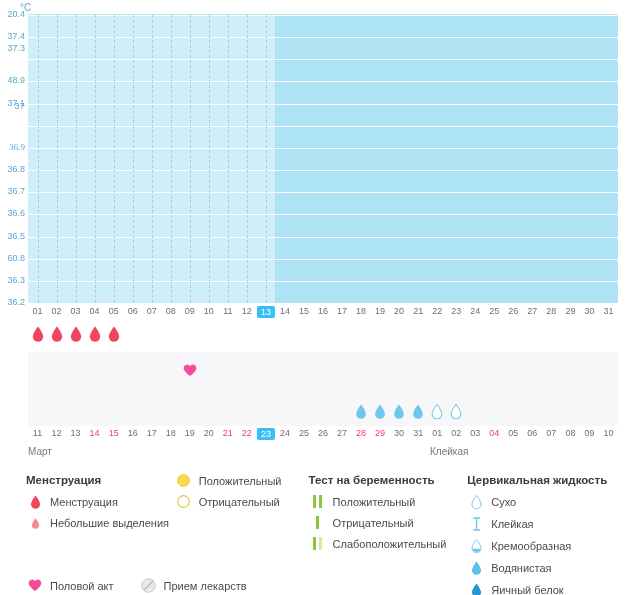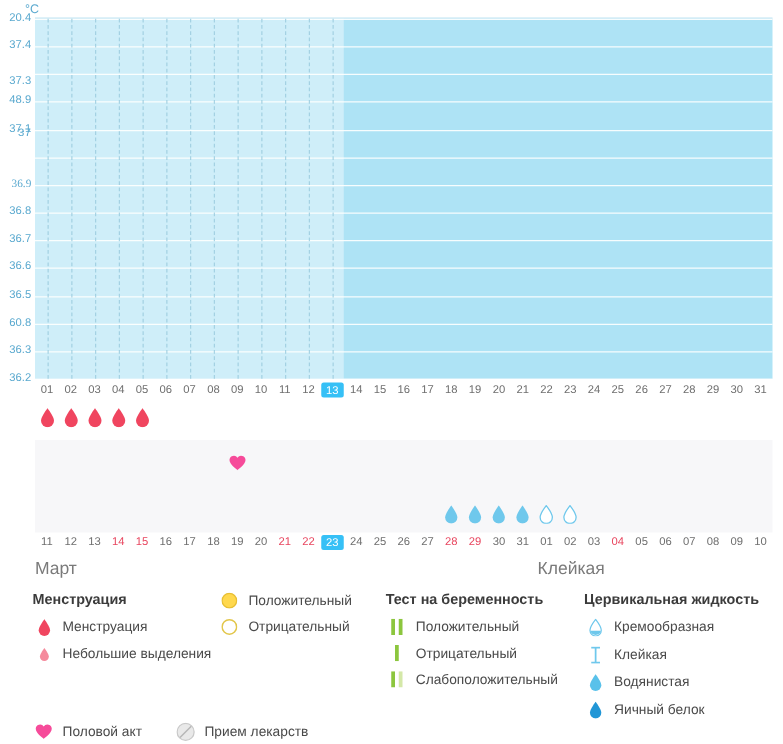--- a/index.html
+++ b/index.html
@@ -39,21 +39,21 @@
   .sym-row{position:absolute;left:28px;width:590px;height:26px;}
   .sym{position:absolute;transform:translateX(-50%);}
 
   .band-light{position:absolute;left:28px;top:352px;width:590px;height:74px;background:#f7f7f9;}
 
   
   .axis-dates{position:absolute;left:28px;top:428px;width:590px;height:16px;}
   .dlabel{position:absolute;font-size:9px;color:#6f6f6f;text-align:center;width:18px;transform:translateX(-50%);}
   .dlabel.red{color:#e8465f;}
   .dlabel.sel{background:#36c0f6;color:#fff;border-radius:2px;padding:1px 0;}
-  .month{position:absolute;font-size:14px;color:#7a7a7a;top:446px;}
+  .month{position:absolute;font-size:10px;color:#7a7a7a;top:446px;}
 
   
   .legend{position:absolute;left:26px;top:474px;width:590px;}
   .legend-cols{display:flex;gap:0;}
   .lcol{}
   .lcol h4{margin:0 0 9px 0;font-size:11.5px;font-weight:bold;color:#3b3b3b;}
   .litem{display:flex;align-items:center;margin-bottom:8px;font-size:11px;color:#4a4a4a;white-space:nowrap;}
   .licon{width:18px;display:inline-flex;justify-content:center;align-items:center;margin-right:6px;flex:0 0 18px;}
   .bottom-row{position:absolute;left:26px;top:578px;display:flex;align-items:center;}
   .bottom-row .litem{margin-bottom:0;margin-right:26px;}
@@ -61,21 +61,21 @@
 </head>
 <body>
 
 <div class="wrap">
 
   <div class="chart-area">
     <div class="unit-label">°C</div>
     <div class="ylabels" id="ylabels">
         <div class="ylabel" style="top: 0px;">20.4</div>
         <div class="ylabel" style="top: 22.1538px;">37.4</div>
-        <div class="ylabel" style="top: 51px;">37.3</div>
+        <div class="ylabel" style="top: 34px;">37.3</div>
         <div class="ylabel" style="top: 66.4615px;">48.9</div>
         <div class="ylabel" style="top: 88.6154px;">37.1</div>
         <div class="ylabel" style="top: 93px; font-family: Liberation Mono, monospace;">37</div>
         <div class="ylabel" style="top: 132.923px; font-family: Liberation Serif, serif;">36.9</div>
         <div class="ylabel" style="top: 155.077px;">36.8</div>
         <div class="ylabel" style="top: 177.231px;">36.7</div>
         <div class="ylabel" style="top: 199.385px;">36.6</div>
         <div class="ylabel" style="top: 221.538px;">36.5</div>
         <div class="ylabel" style="top: 243.692px;">60.8</div>
         <div class="ylabel" style="top: 265.846px;">36.3</div>
@@ -311,32 +311,40 @@
             </span>
             <span>Слабоположительный</span>
           </div>
         </div>
         <div class="lcol" style="width: 150px;">
           <h4>Цервикальная жидкость</h4>
           <div class="litem">
             <span class="licon">
               <svg width="11" height="14" viewBox="0 0 12 16">
                 <path d="M6 0.5 C6 0.5 11.2 7.2 11.2 10.6 A5.2 5.2 0 0 1 0.8 10.6 C0.8 7.2 6 0.5 6 0.5 Z" fill="#ffffff" stroke="#6fc8ec" stroke-width="1.1"></path>
-                <path d="M1 11 A5.2 5.2 0 0 0 11 11 Z" fill="#6fc8ec"></path>
-              </svg>
-            </span>
-            <span>Кремообразная</span>
+              </svg>
+            </span>
+            <span>Сухо</span>
           </div>
           <div class="litem">
             <span class="licon">
               <svg width="11" height="14">
                 <path d="M2 1 h7 M2 13 h7 M5.5 1 v12" stroke="#6fc8ec" stroke-width="1.4" fill="none"></path>
               </svg>
             </span>
             <span>Клейкая</span>
+          </div>
+          <div class="litem">
+            <span class="licon">
+              <svg width="11" height="14" viewBox="0 0 12 16">
+                <path d="M6 0.5 C6 0.5 11.2 7.2 11.2 10.6 A5.2 5.2 0 0 1 0.8 10.6 C0.8 7.2 6 0.5 6 0.5 Z" fill="#ffffff" stroke="#6fc8ec" stroke-width="1.1"></path>
+                <path d="M1 11 A5.2 5.2 0 0 0 11 11 Z" fill="#6fc8ec"></path>
+              </svg>
+            </span>
+            <span>Кремообразная</span>
           </div>
           <div class="litem">
             <span class="licon">
               <svg width="11" height="14" viewBox="0 0 12 16">
                 <path d="M6 0.5 C6 0.5 11.2 7.2 11.2 10.6 A5.2 5.2 0 0 1 0.8 10.6 C0.8 7.2 6 0.5 6 0.5 Z" fill="#59c1ea"></path>
               </svg>
             </span>
             <span>Водянистая</span>
           </div>
           <div class="litem">

